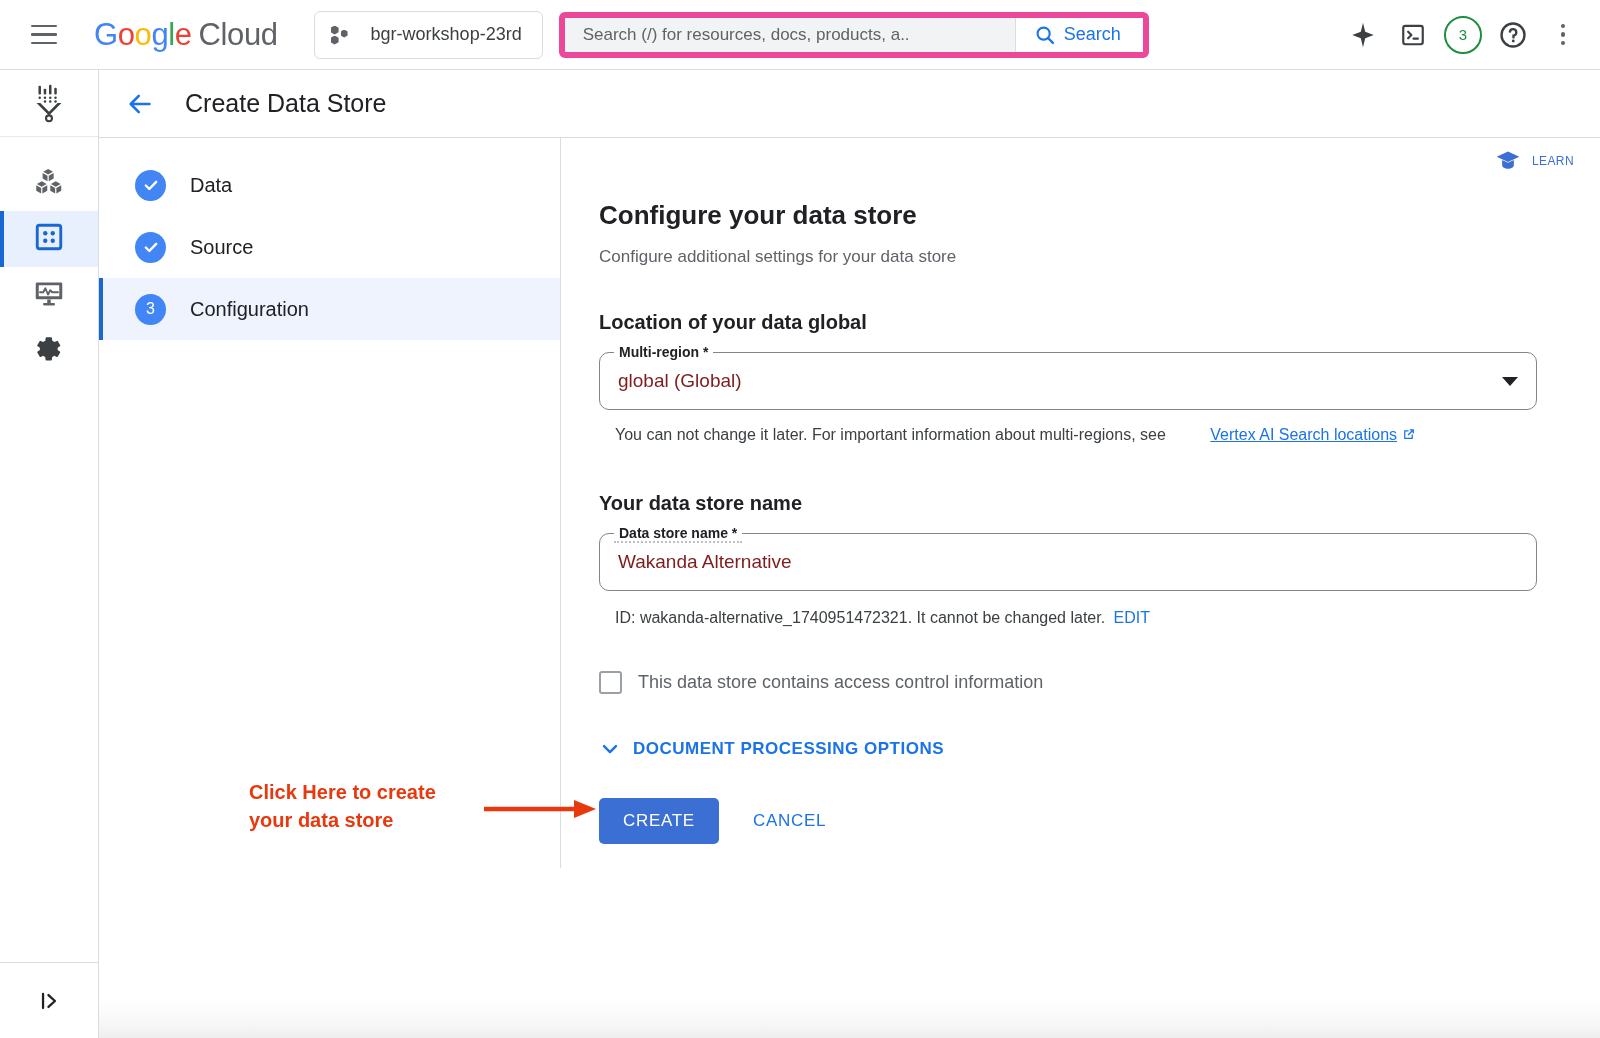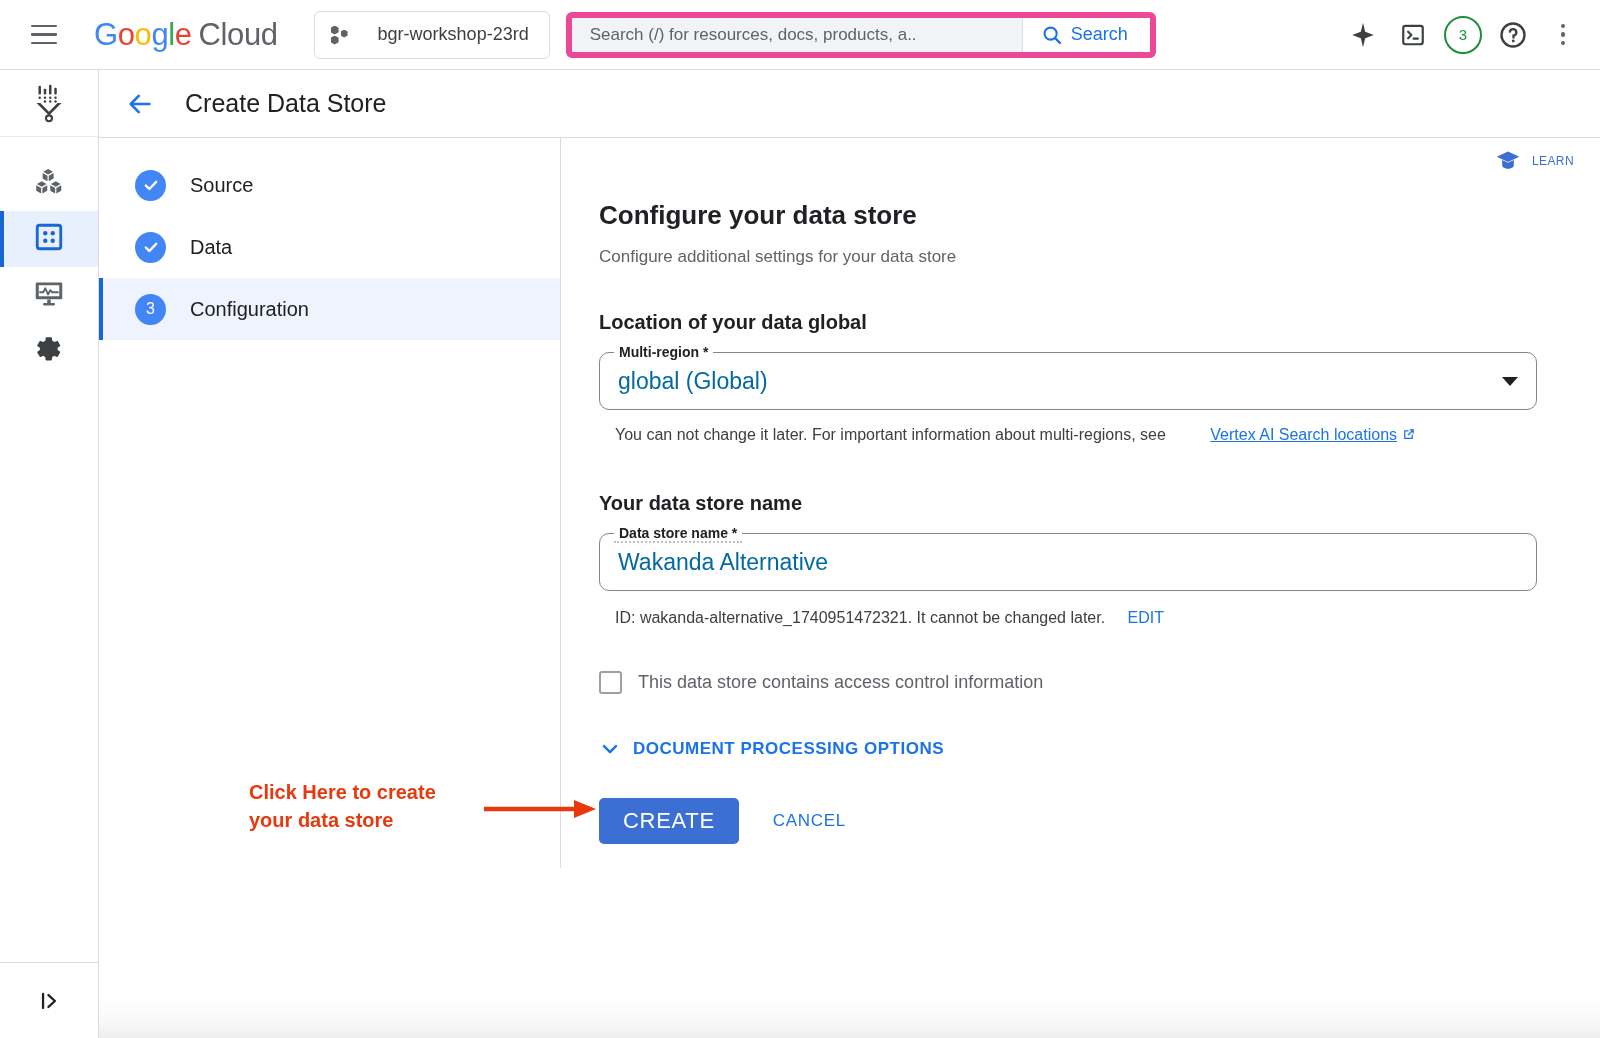--- a/index.html
+++ b/index.html
@@ -59,21 +59,21 @@
   .gc-logo .cloud { color:#5f6368; margin-left:7px; }
 
   .project-chip {
     margin-left: 36px;
     height: 46px;
     border: 1px solid #dadce0;
     border-radius: 6px;
     display: flex;
     align-items: center;
     padding: 0 20px 0 16px;
-    gap: 27px;
+    gap: 20px;
     cursor: pointer;
     flex: 0 0 auto;
     background:#fff;
   }
   .project-chip .label {
     font-size: 18px;
     color: #3c4043;
     white-space: nowrap;
   }
   .proj-icon { width:20px; height:20px; position:relative; flex:0 0 auto;}
@@ -257,22 +257,22 @@
     padding: 0 5px;
     font-size: 14px;
     font-weight: bold;
     color: #202124;
     white-space: nowrap;
   }
   .field .flabel.dotted {
     border-bottom: 2px dotted #bdc1c6;
   }
   .field .fvalue {
-    font-size: 23px;
-    color: #0369a1;
+    font-size: 19px;
+    color: #7f1d1d;
   }
   .field .caret {
     margin-left: auto;
     width: 0; height: 0;
     border-left: 8px solid transparent;
     border-right: 8px solid transparent;
     border-top: 9px solid #202124;
   }
   .helper {
     font-size: 16px;
@@ -282,21 +282,21 @@
   .helper a { color: #1a73e8; text-decoration: underline; margin-left: 40px; }
   .ext-ico { display:inline-block; vertical-align:-2px; margin-left:4px; }
 
   .idline {
     font-size: 16px;
     color: #3c4043;
     margin: 18px 0 0 16px;
   }
   .idline .edit {
     color: #1a73e8;
-    margin-left: 18px;
+    margin-left: 4px;
     cursor: pointer;
     font-size: 16px;
   }
 
   .cbrow {
     display: flex;
     align-items: center;
     gap: 16px;
     margin-top: 44px;
     cursor: pointer;
@@ -329,21 +329,21 @@
     gap: 18px;
     margin-top: 38px;
   }
   .btn-create {
     background: #3c6fd4;
     color: #fff;
     border: none;
     border-radius: 5px;
     height: 46px;
     padding: 0 24px;
-    font-size: 22px;
+    font-size: 17px;
     letter-spacing: 0.7px;
     font-family: "Liberation Sans", sans-serif;
     cursor: pointer;
   }
   .btn-cancel {
     background: transparent;
     color: #1a73e8;
     border: none;
     height: 46px;
     padding: 0 16px;
@@ -576,30 +576,30 @@
     <div class="content-row">
 
       <div class="steps">
 
         <div class="step">
           <span class="bubble done">
             <svg width="20" height="20" viewBox="0 0 24 24">
               <path d="M5.8 12.6 L10 16.8 L18.2 8.2" fill="none" stroke="#fff" stroke-width="2.9" stroke-linecap="round" stroke-linejoin="round"></path>
             </svg>
           </span>
-          <span class="stext">Source</span>
+          <span class="stext">Data</span>
         </div>
 
         <div class="step">
           <span class="bubble done">
             <svg width="20" height="20" viewBox="0 0 24 24">
               <path d="M5.8 12.6 L10 16.8 L18.2 8.2" fill="none" stroke="#fff" stroke-width="2.9" stroke-linecap="round" stroke-linejoin="round"></path>
             </svg>
           </span>
-          <span class="stext">Data</span>
+          <span class="stext">Source</span>
         </div>
 
         <div class="step current">
           <span class="bubble">3</span>
           <span class="stext">Configuration</span>
         </div>
 
       </div>
 
       <div class="main">

